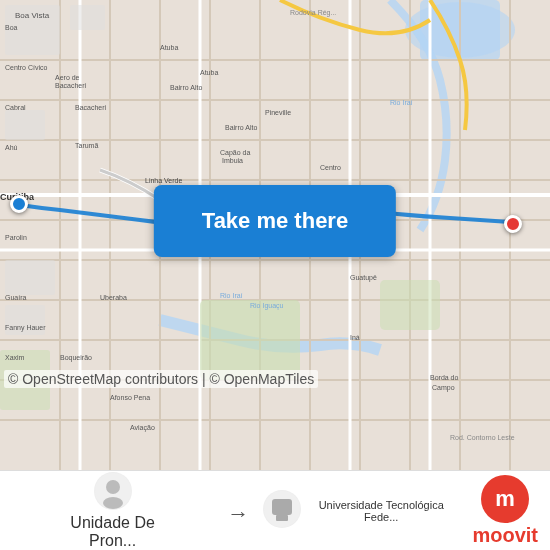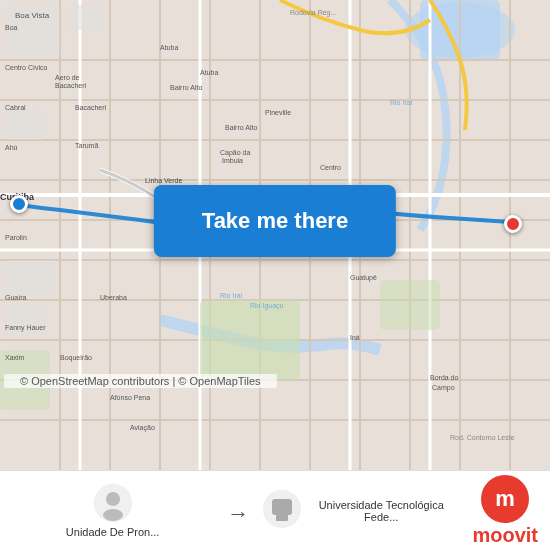--- a/index.html
+++ b/index.html
@@ -60,21 +60,21 @@
       border-radius: 50%;
       background: #eee;
       display: flex;
       align-items: center;
       justify-content: center;
       margin-bottom: 4px;
       overflow: hidden;
     }
 
     #footer-text-left {
-      font-size: 11px;
+      font-size: 16px;
       color: #333;
       text-align: center;
       max-width: 130px;
     }
 
     #footer-arrow {
       font-size: 22px;
       color: #555;
       flex: 0 0 auto;
       padding: 0 6px;
@@ -116,24 +116,24 @@
     #moovit-text {
       font-size: 20px;
       font-weight: bold;
       color: #e63b2e;
     }
 
     #osm-credit {
       position: absolute;
       bottom: 82px;
       left: 4px;
-      font-size: 11px;
+      font-size: 14px;
       color: #555;
       background: rgba(255,255,255,0.7);
-      padding: 1px 16px;
+      padding: 1px 4px;
       border-radius: 2px;
       z-index: 5;
     }
 
     .dot-start {
       position: absolute;
       width: 18px;
       height: 18px;
       border-radius: 50%;
       background: #1a7fd4;

